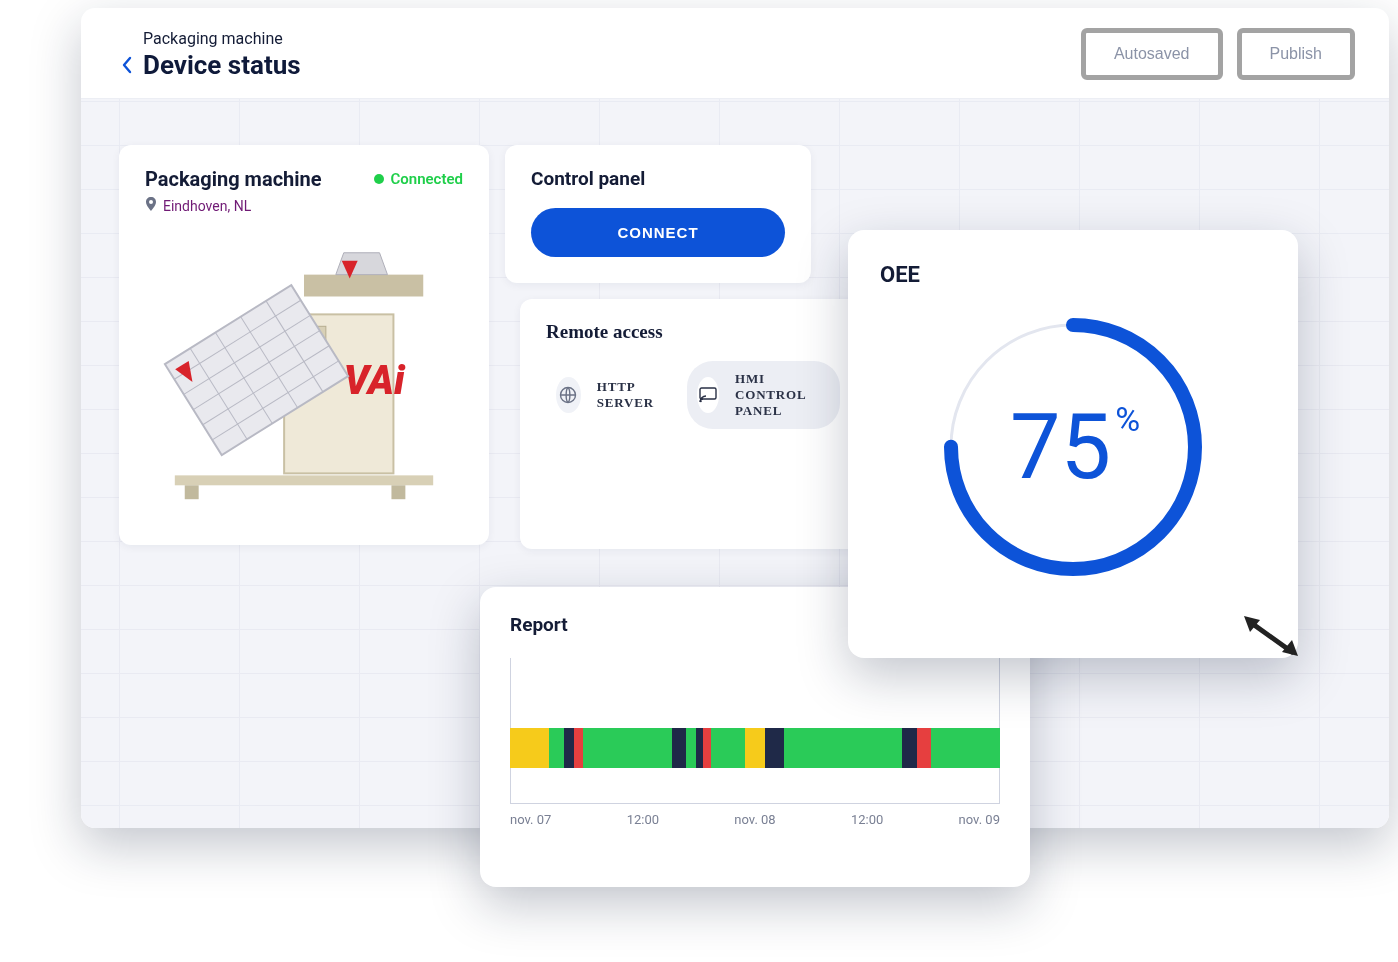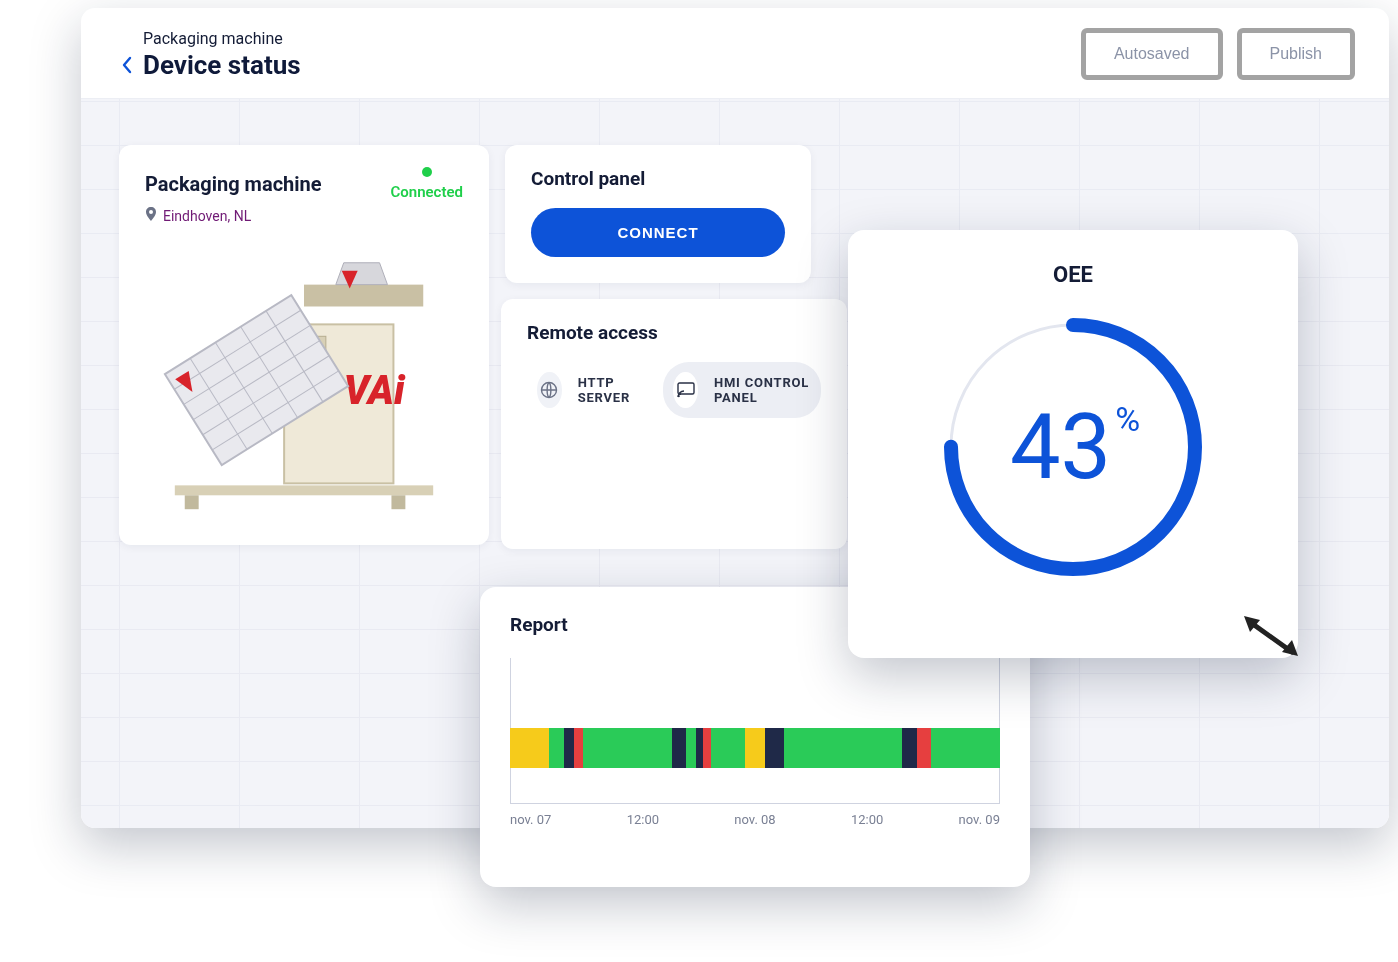--- a/index.html
+++ b/index.html
@@ -78,21 +78,21 @@
   .card {
     position: absolute;
     background: #fff;
     border-radius: 12px;
     box-shadow: 0 2px 8px rgba(20,30,60,0.06);
     padding: 22px 26px;
   }
   .card-machine { left: 38px; top: 46px; width: 370px; height: 400px; }
   .card-machine .row1 { display:flex; justify-content:space-between; align-items:center; }
   .machine-title { font-size: 20px; font-weight: 700; color:#141c36; }
-  .status-pill { display:flex; align-items:center; gap:6px; color:#1fcf4a; font-size:15px; font-weight:600;flex-direction:column; }
+  .status-pill { display:flex; align-items:center; gap:6px; color:#1fcf4a; font-size:15px; font-weight:600; }
   .status-dot { width:10px; height:10px; border-radius:50%; background:#1fcf4a; }
   .loc-row { display:flex; align-items:center; gap:6px; margin-top:6px; color:#701a75; font-size:14px; }
   .machine-img {
     margin-top: 20px;
     width: 100%; height: 280px;
     display:flex; align-items:center; justify-content:flex-end;
   }
   .card-control { left: 424px; top: 46px; width: 306px; height: 138px; }
   .card-title { font-size: 19px; font-weight: 700; color:#141c36; margin-bottom: 18px; }
   .primary-btn {
@@ -100,21 +100,21 @@
     background: #0d53d8;
     color: #fff;
     border: none;
     border-radius: 28px;
     padding: 16px 0;
     font-size: 15px;
     font-weight: 700;
     letter-spacing: 1px;
     cursor: pointer;
   }
-  .card-remote { left: 420px; top: 200px; width: 346px; height: 250px; }
+  .card-remote { left: 439px; top: 200px; width: 346px; height: 250px; font-family: Liberation Serif, serif; }
   .ra-list { display:flex; flex-direction:row; gap:12px; margin-top:4px; }
   .ra-item {
     display:flex; align-items:center; gap:16px;
     padding: 10px 10px;
     border-radius: 26px;
     cursor:pointer;
     font-size:13px; font-weight:700; letter-spacing:0.8px; color:#2a3146;
   }
   .ra-item.selected { background:#eceef4; }
   .ra-icon {
@@ -148,21 +148,20 @@
   .axis-labels {
     position:absolute; left:0; right:0; top:154px;
     display:flex; justify-content:space-between;
     font-size:13px; color:#7a8094;
   }
 
   .card-oee {
     left: 848px; top: 230px;
     width: 450px; height: 428px;
     padding: 32px;
-    text-align:center;
   }
   .oee-title { font-size:22px; font-weight:700; color:#141c36; margin-bottom:10px; }
   .gauge-wrap { position:relative; width:300px; height:300px; margin:0 auto; }
   .gauge-val {
     position:absolute; inset:0;
     display:flex; align-items:center; justify-content:center;
     font-size:90px; font-weight:400; color:#0d53d8;
   }
   .gauge-pct { font-size:34px; vertical-align: top; position:relative; top:-28px; left:4px; }
   .resize-handle {
@@ -307,21 +306,21 @@
 </div>
 
 <div class="overlay-card card-oee">
   <div class="oee-title">OEE</div>
   <div class="gauge-wrap">
     <svg width="300" height="300" viewBox="0 0 300 300" id="oee-gauge">
       <circle cx="150" cy="150" r="122" fill="none" stroke="#e3e6ef" stroke-width="3"></circle>
       <circle id="oee-arc" cx="150" cy="150" r="122" fill="none" stroke="#0d53d8" stroke-width="14" stroke-linecap="round" transform="rotate(-90 150 150)" stroke-dasharray="766.55" stroke-dashoffset="191.64"></circle>
     </svg>
     <div class="gauge-val">
-      <span>43</span>
+      <span>75</span>
         <span class="gauge-pct">%</span>
     </div>
   </div>
   <div class="resize-handle">
     <svg width="64" height="48" viewBox="0 0 64 48">
       <line x1="10" y1="10" x2="52" y2="40" stroke="#222" stroke-width="5" stroke-linecap="round"></line>
       <polygon points="4,4 20,8 10,20" fill="#222"></polygon>
       <polygon points="58,44 42,40 52,28" fill="#222"></polygon>
     </svg>
   </div>

